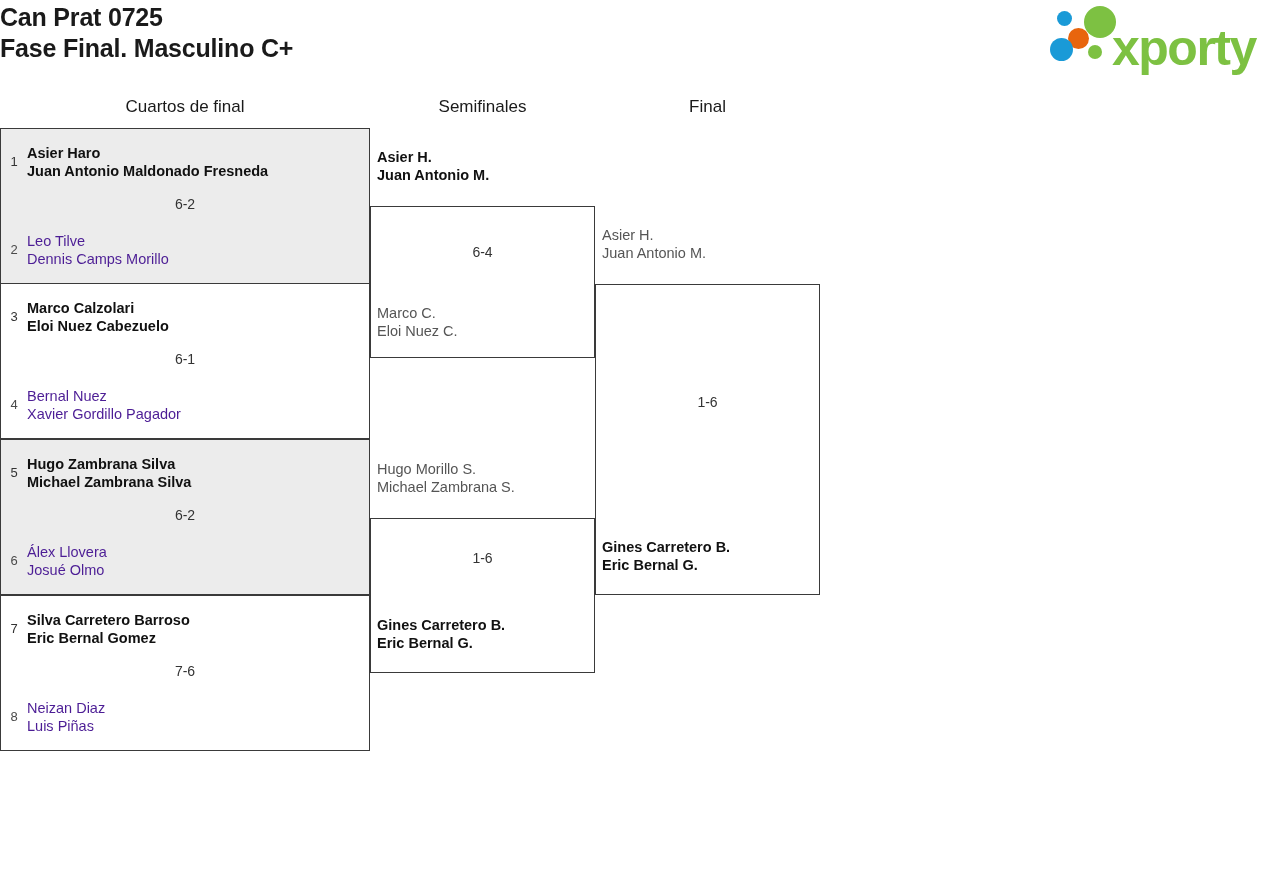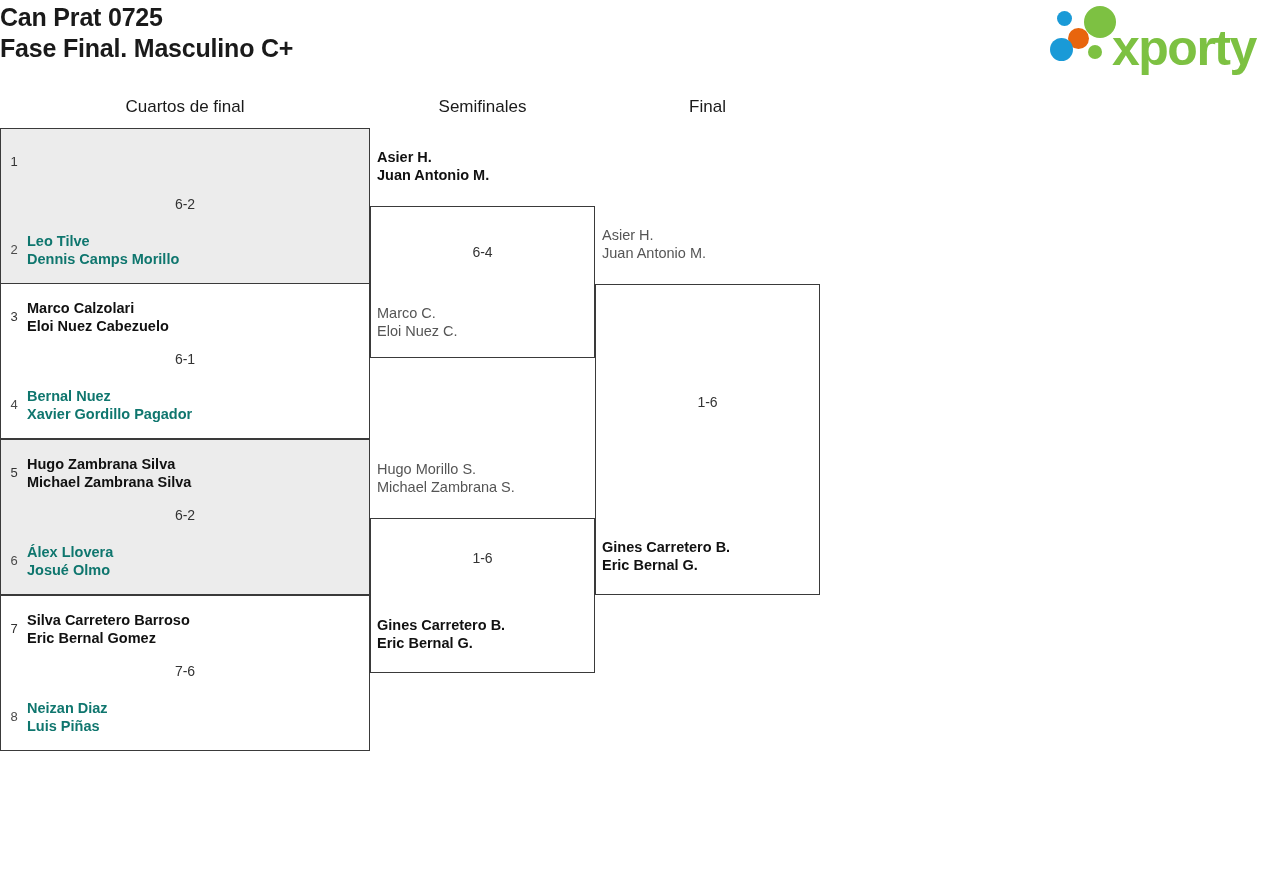--- a/index.html
+++ b/index.html
@@ -117,21 +117,21 @@
     font-size: 13px;
     color: #4a4a4a;
     line-height: 46px;
   }
   .names {
     font-size: 14.5px;
     line-height: 18px;
   }
   .names .n-line { display: block; white-space: nowrap; }
   .winner .names { font-weight: 700; color: #111111; }
-  .loser  .names { font-weight: 700; color: #0f766e; }
+  .loser  .names { font-weight: 400; color: #4c1d95; }
   .winner .seed  { color: #333333; }
 
   .qf-score {
     position: absolute;
     left: 0; top: 67px;
     width: 368px;
     text-align: center;
     font-size: 14px;
     color: #333333;
   }
@@ -229,20 +229,24 @@
 
 <div class="round-heading" id="round-heading-0">Cuartos de final</div>
 <div class="round-heading" id="round-heading-1">Semifinales</div>
 <div class="round-heading" id="round-heading-2">Final</div>
 
 <div id="bracket">
 
   <div class="qf-block shaded" id="qf-0">
     <div class="qf-team top winner">
       <span class="seed">1</span>
+      <span class="names">
+        <span class="n-line">Asier Haro</span>
+        <span class="n-line">Juan Antonio Maldonado Fresneda</span>
+      </span>
     </div>
     <div class="qf-score">6-2</div>
     <div class="qf-team bottom loser">
       <span class="seed">2</span>
       <span class="names">
         <span class="n-line">Leo Tilve</span>
         <span class="n-line">Dennis Camps Morillo</span>
       </span>
     </div>
   </div>

